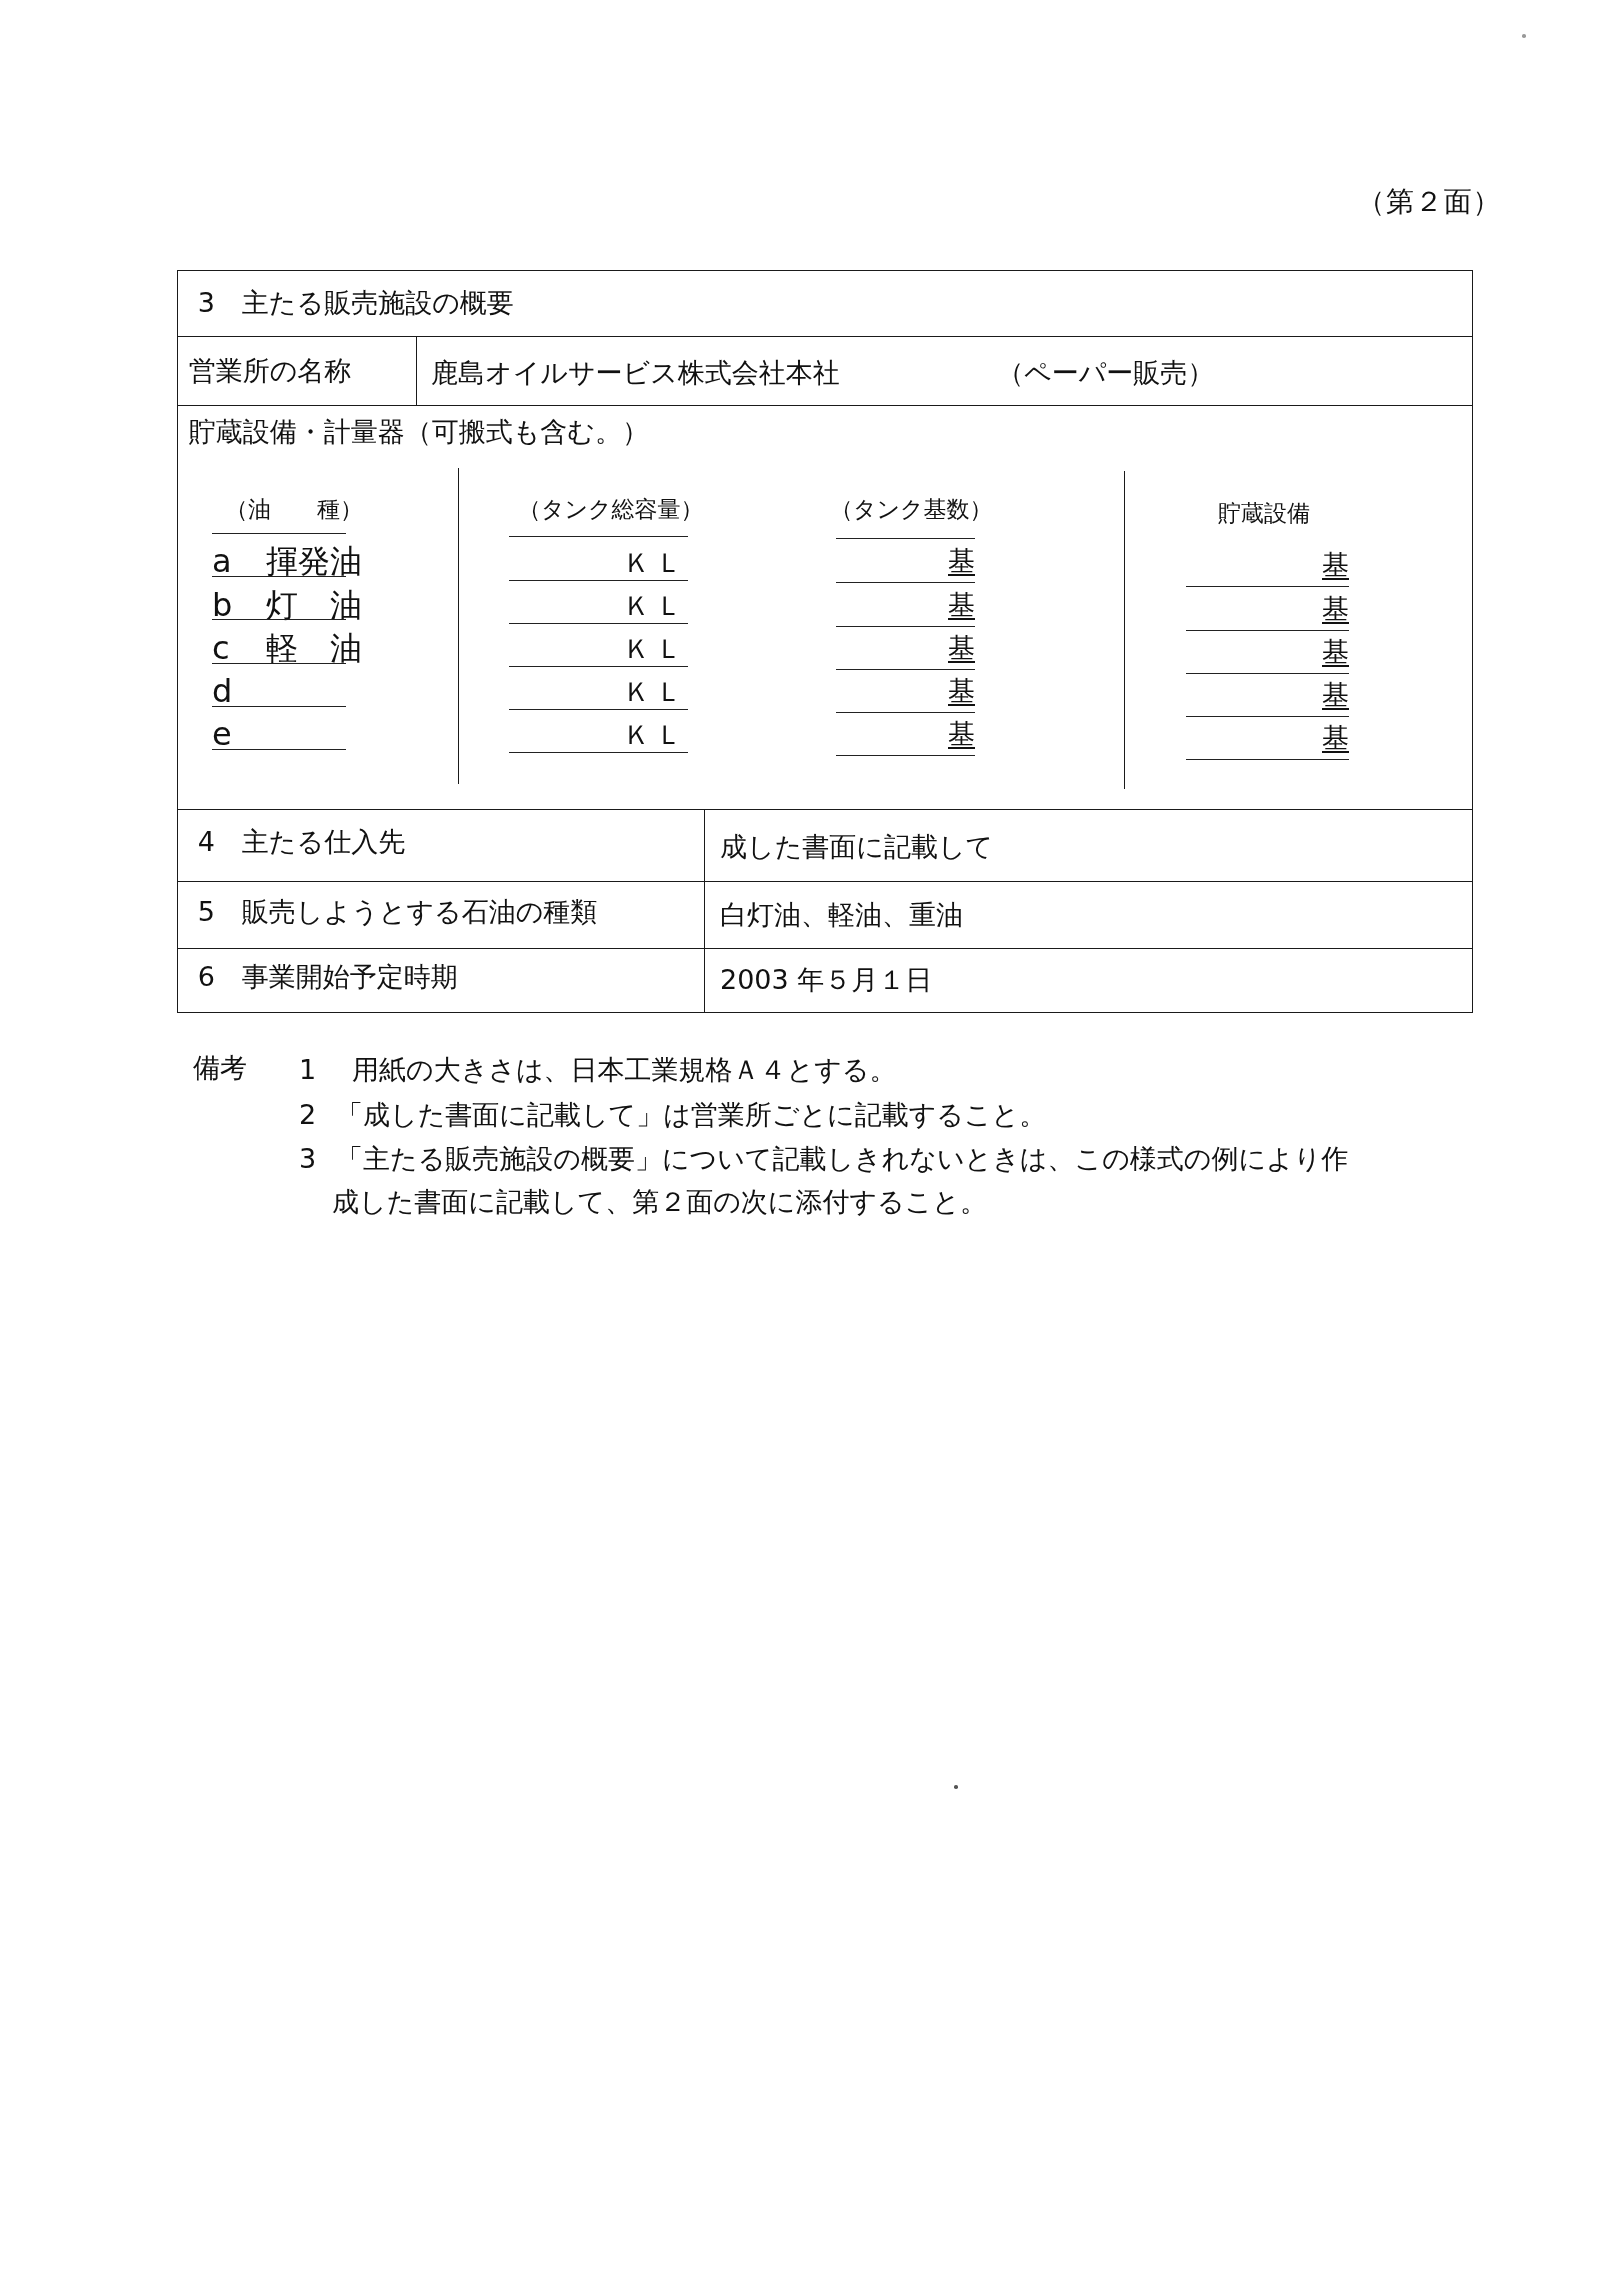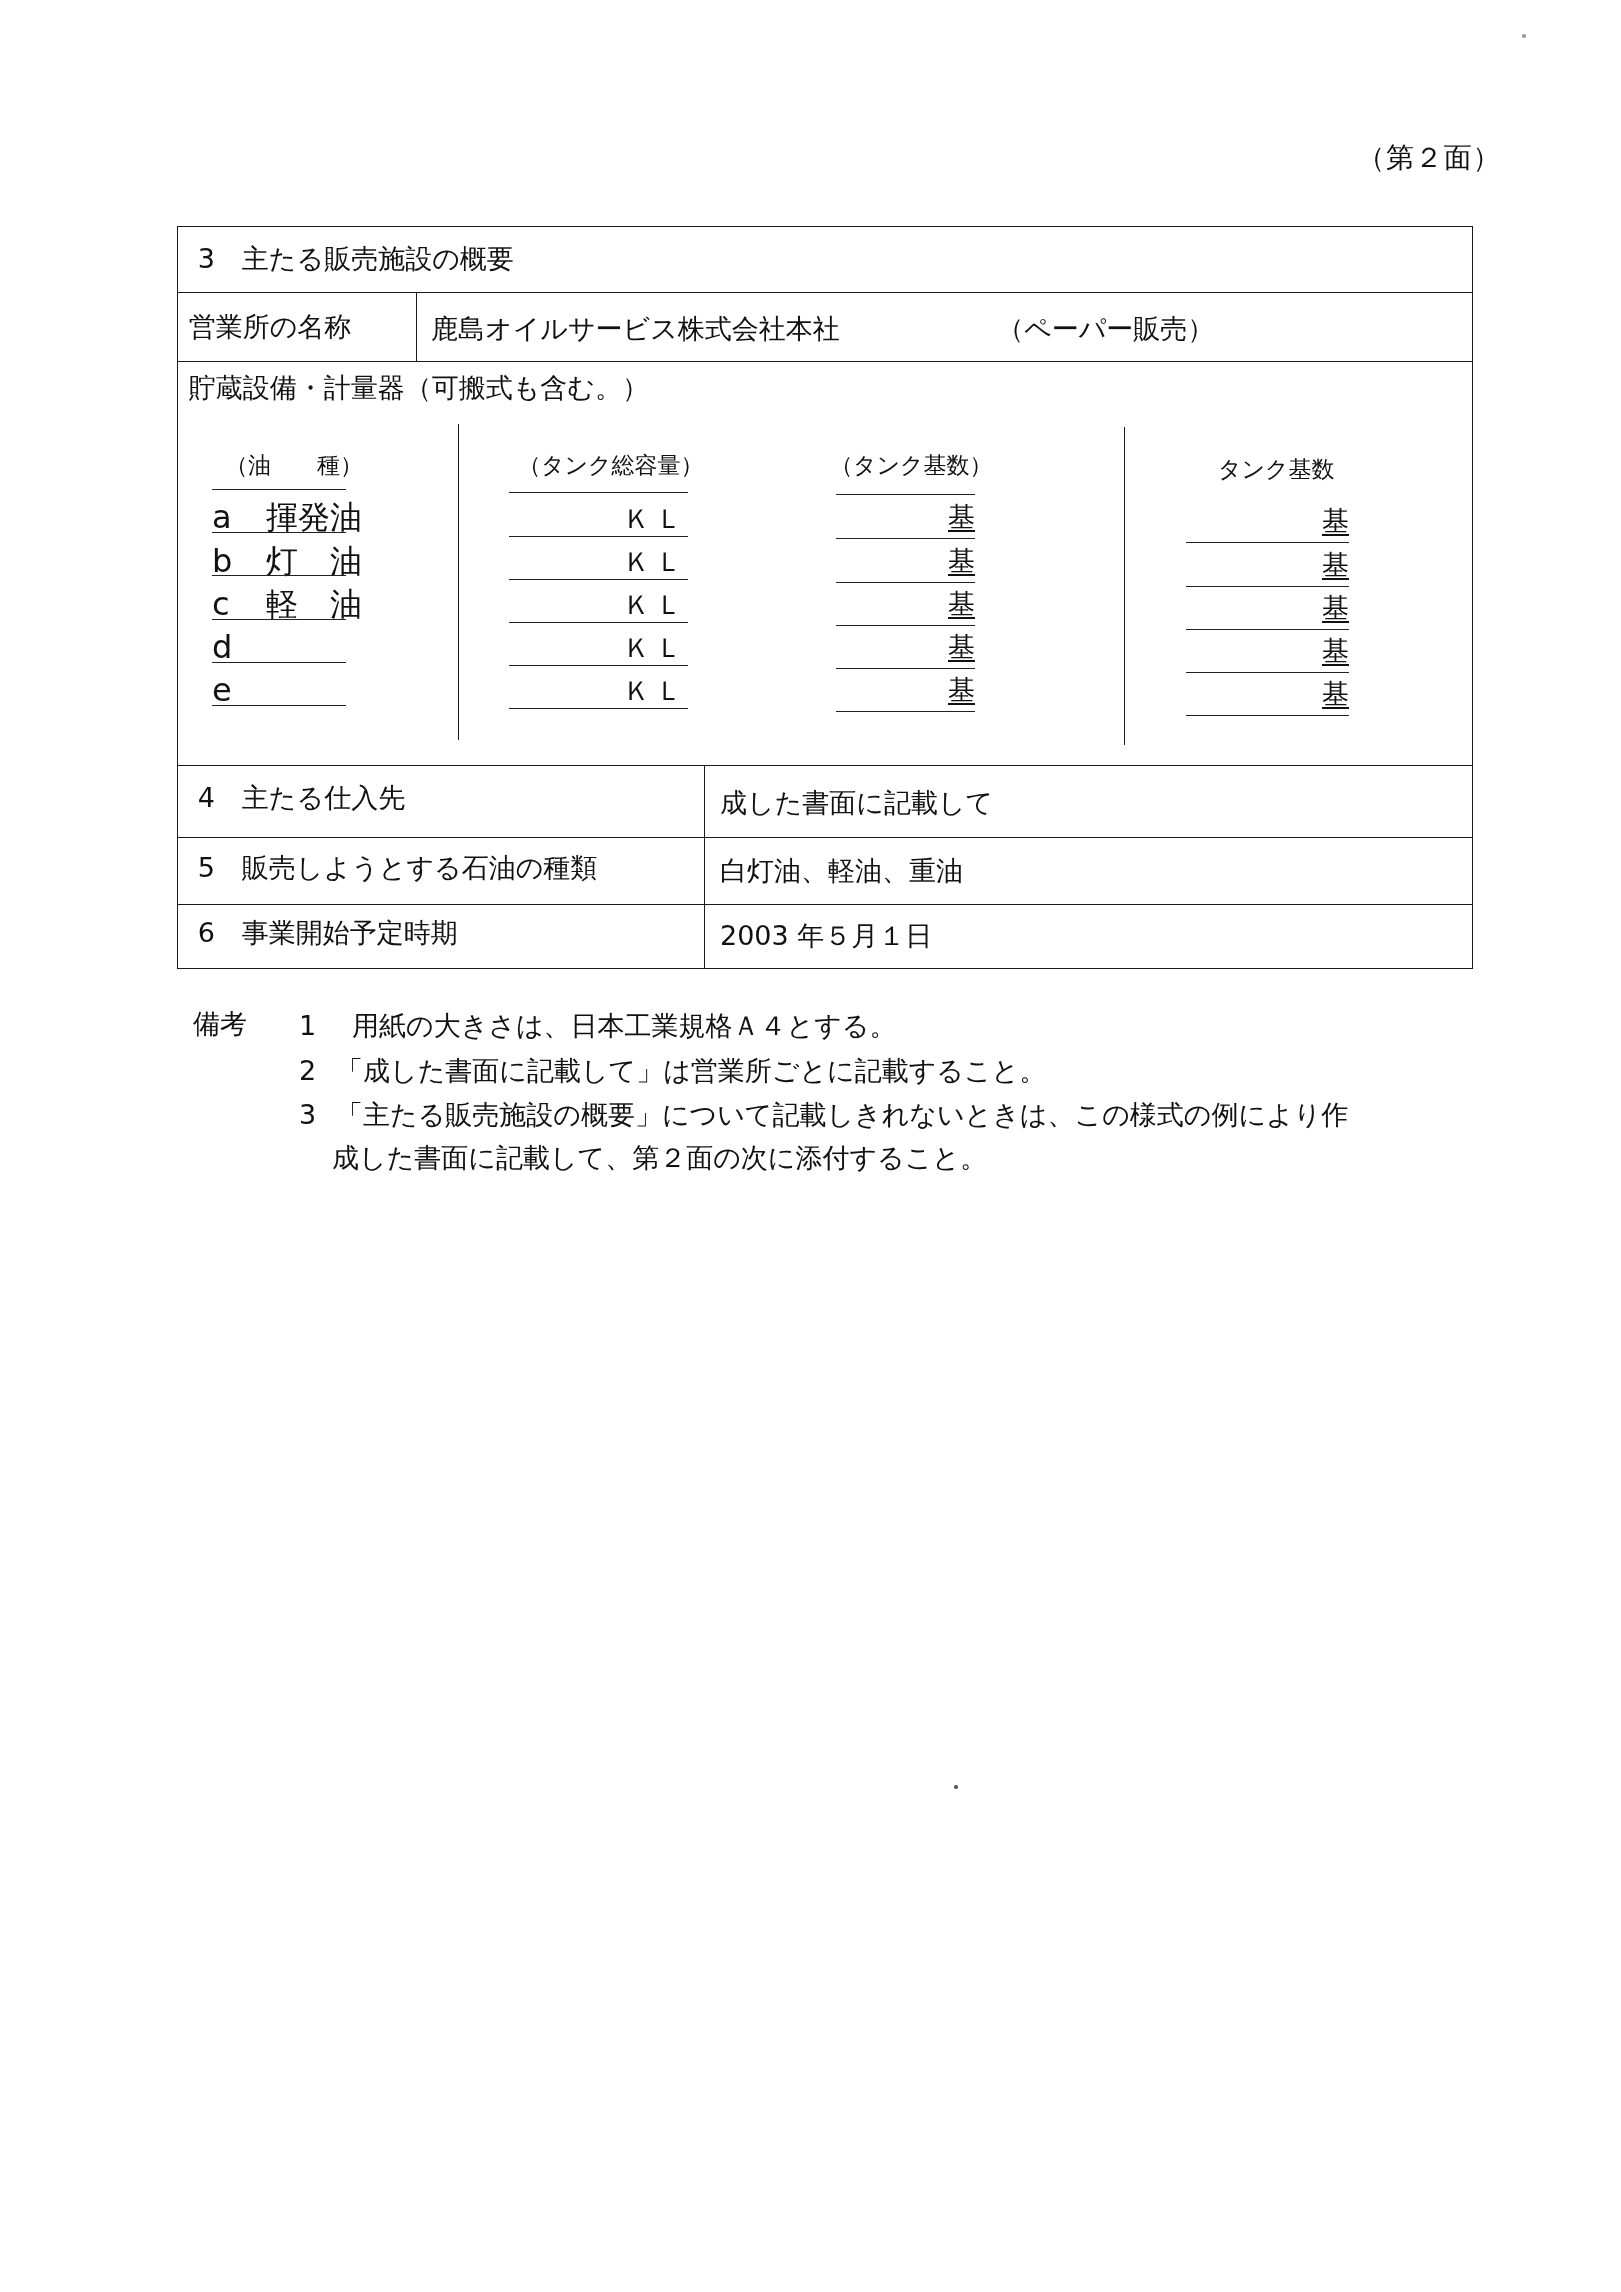--- a/index.html
+++ b/index.html
@@ -1,21 +1,21 @@
 <!DOCTYPE html>
 <html style="font-size:14.3px"><head>
   <meta charset="utf-8">
   <style>
     html, body { margin: 0; padding: 0; background: #ffffff; }
     body {
       width: 1622px; height: 2293px; position: relative; overflow: hidden;
       font-family: "DejaVu Sans", "Liberation Sans", sans-serif;
       color: #111111;
     }
-    .abs { position: absolute; }
+    .abs { position: absolute; margin-top: 44px; }
     .page-label { left: 1357px; top: 139px; font-size: 28px; letter-spacing: 0.9px; }
 
     .table { left: 177px; top: 226px; width: 1296px; height: 743px;
              border: 1.8px solid #1a1a1a; box-sizing: border-box; }
     .hline { position: absolute; left: 0; right: 0; height: 0; border-top: 1.8px solid #1a1a1a; }
     .vline { position: absolute; width: 0; border-left: 1.8px solid #1a1a1a; }
     .cell-text { position: absolute; font-size: 27px; white-space: nowrap; line-height: 1; }
 
     .uline { position: absolute; height: 0; border-top: 1.8px solid #222; }
     .col-head { position: absolute; font-size: 23px; white-space: nowrap; line-height: 1; }
@@ -56,21 +56,21 @@
 
   <div class="col-head" style="left:47px; top:227px">（油　　種）</div>
   <div class="uline" style="left:34px; width:134px; top:262px"></div>
 
   <div class="col-head" style="left:340px; top:227px">（タンク総容量）</div>
   <div class="uline" style="left:331px; width:179px; top:265px"></div>
 
   <div class="col-head" style="left:652px; top:227px">（タンク基数）</div>
   <div class="uline" style="left:658px; width:139px; top:267px"></div>
 
-  <div class="col-head" style="left:1040px; top:231px">タンク基数</div>
+  <div class="col-head" style="left:1040px; top:231px">貯蔵設備</div>
 
   <div class="oil-label" style="left:34px; top:274px"><span class="oil-letter">a</span><span>揮発油</span></div>
   <div class="uline" style="left:34px; width:134px; top:305px"></div>
   <div class="unit unit-kl" style="left:331px; width:179px; top:278px"><span>ＫＬ</span></div>
   <div class="uline" style="left:331px; width:179px; top:309px"></div>
   <div class="unit unit-ki" style="left:658px; width:139px; top:276px"><span>基</span></div>
   <div class="uline" style="left:658px; width:139px; top:311px"></div>
   <div class="unit unit-ki" style="left:1008px; width:163px; top:280px"><span>基</span></div>
   <div class="uline" style="left:1008px; width:163px; top:315px"></div>
 

